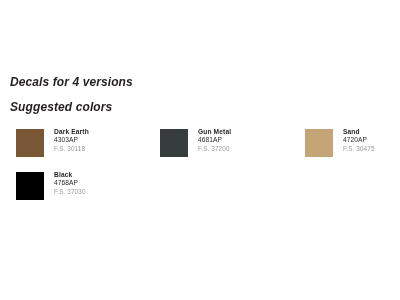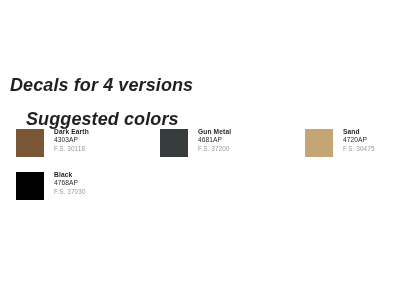--- a/index.html
+++ b/index.html
@@ -22,31 +22,31 @@
   }
   .headings {
     position: absolute;
     left: 10px;
     top: 76px;
   }
   .heading {
     font-family: "Liberation Sans", sans-serif;
     font-weight: bold;
     font-style: italic;
-    font-size: 18px;
+    font-size: 12px;
     color: #231f20;
     letter-spacing: 0.1px;
     white-space: nowrap;
     line-height: 1;
   }
   .heading-primary {
     margin: 0 0 13px 0;
   }
   .heading-secondary {
-    margin: 16px;
+    margin: 0;
   }
   .color-grid {
     position: absolute;
     left: 0;
     top: 129px;
     width: 400px;
   }
   .color-row {
     position: relative;
     height: 43px;

